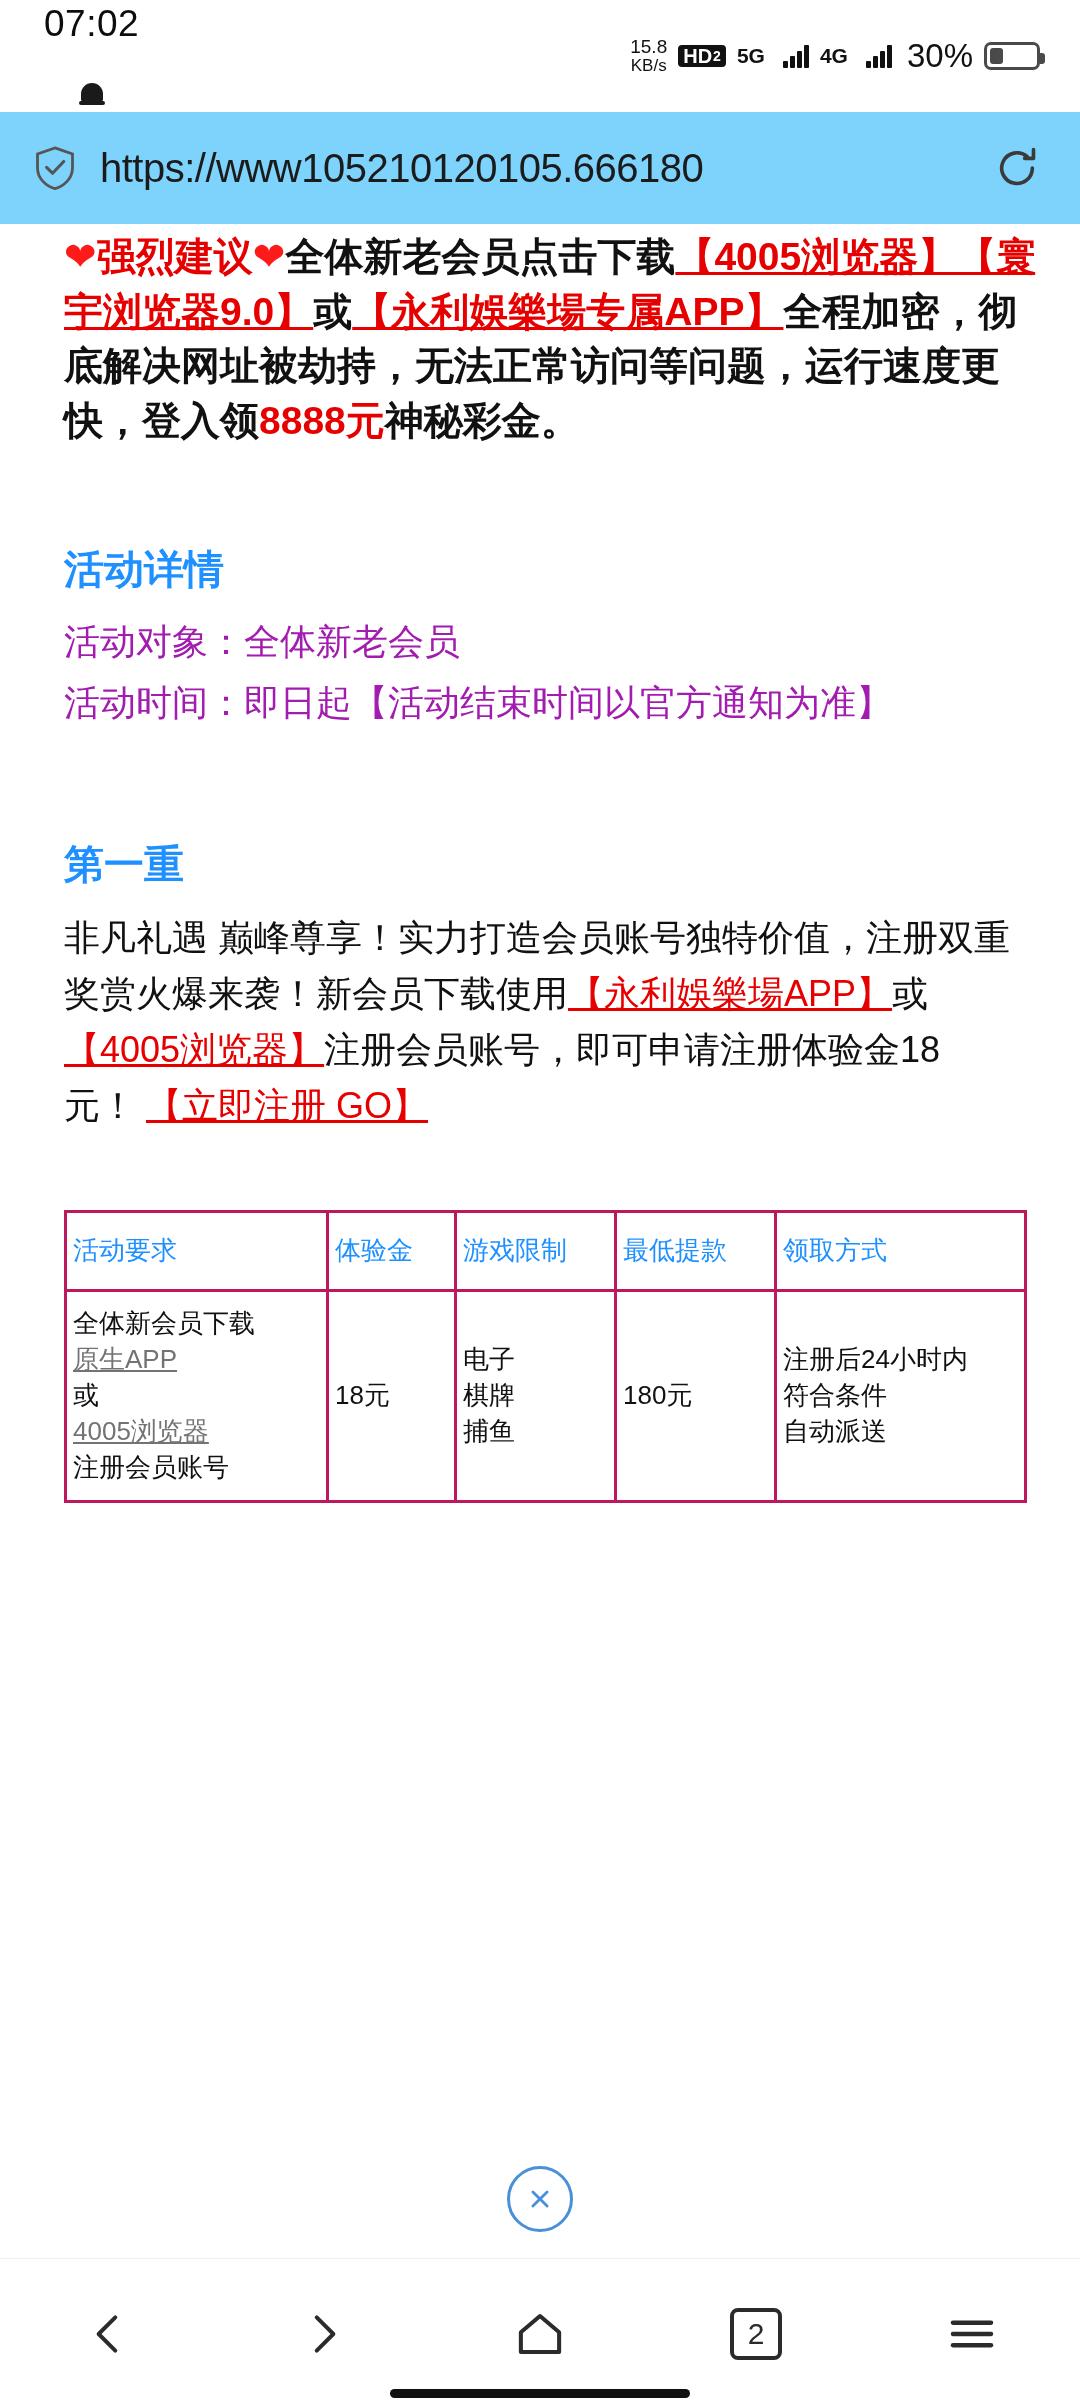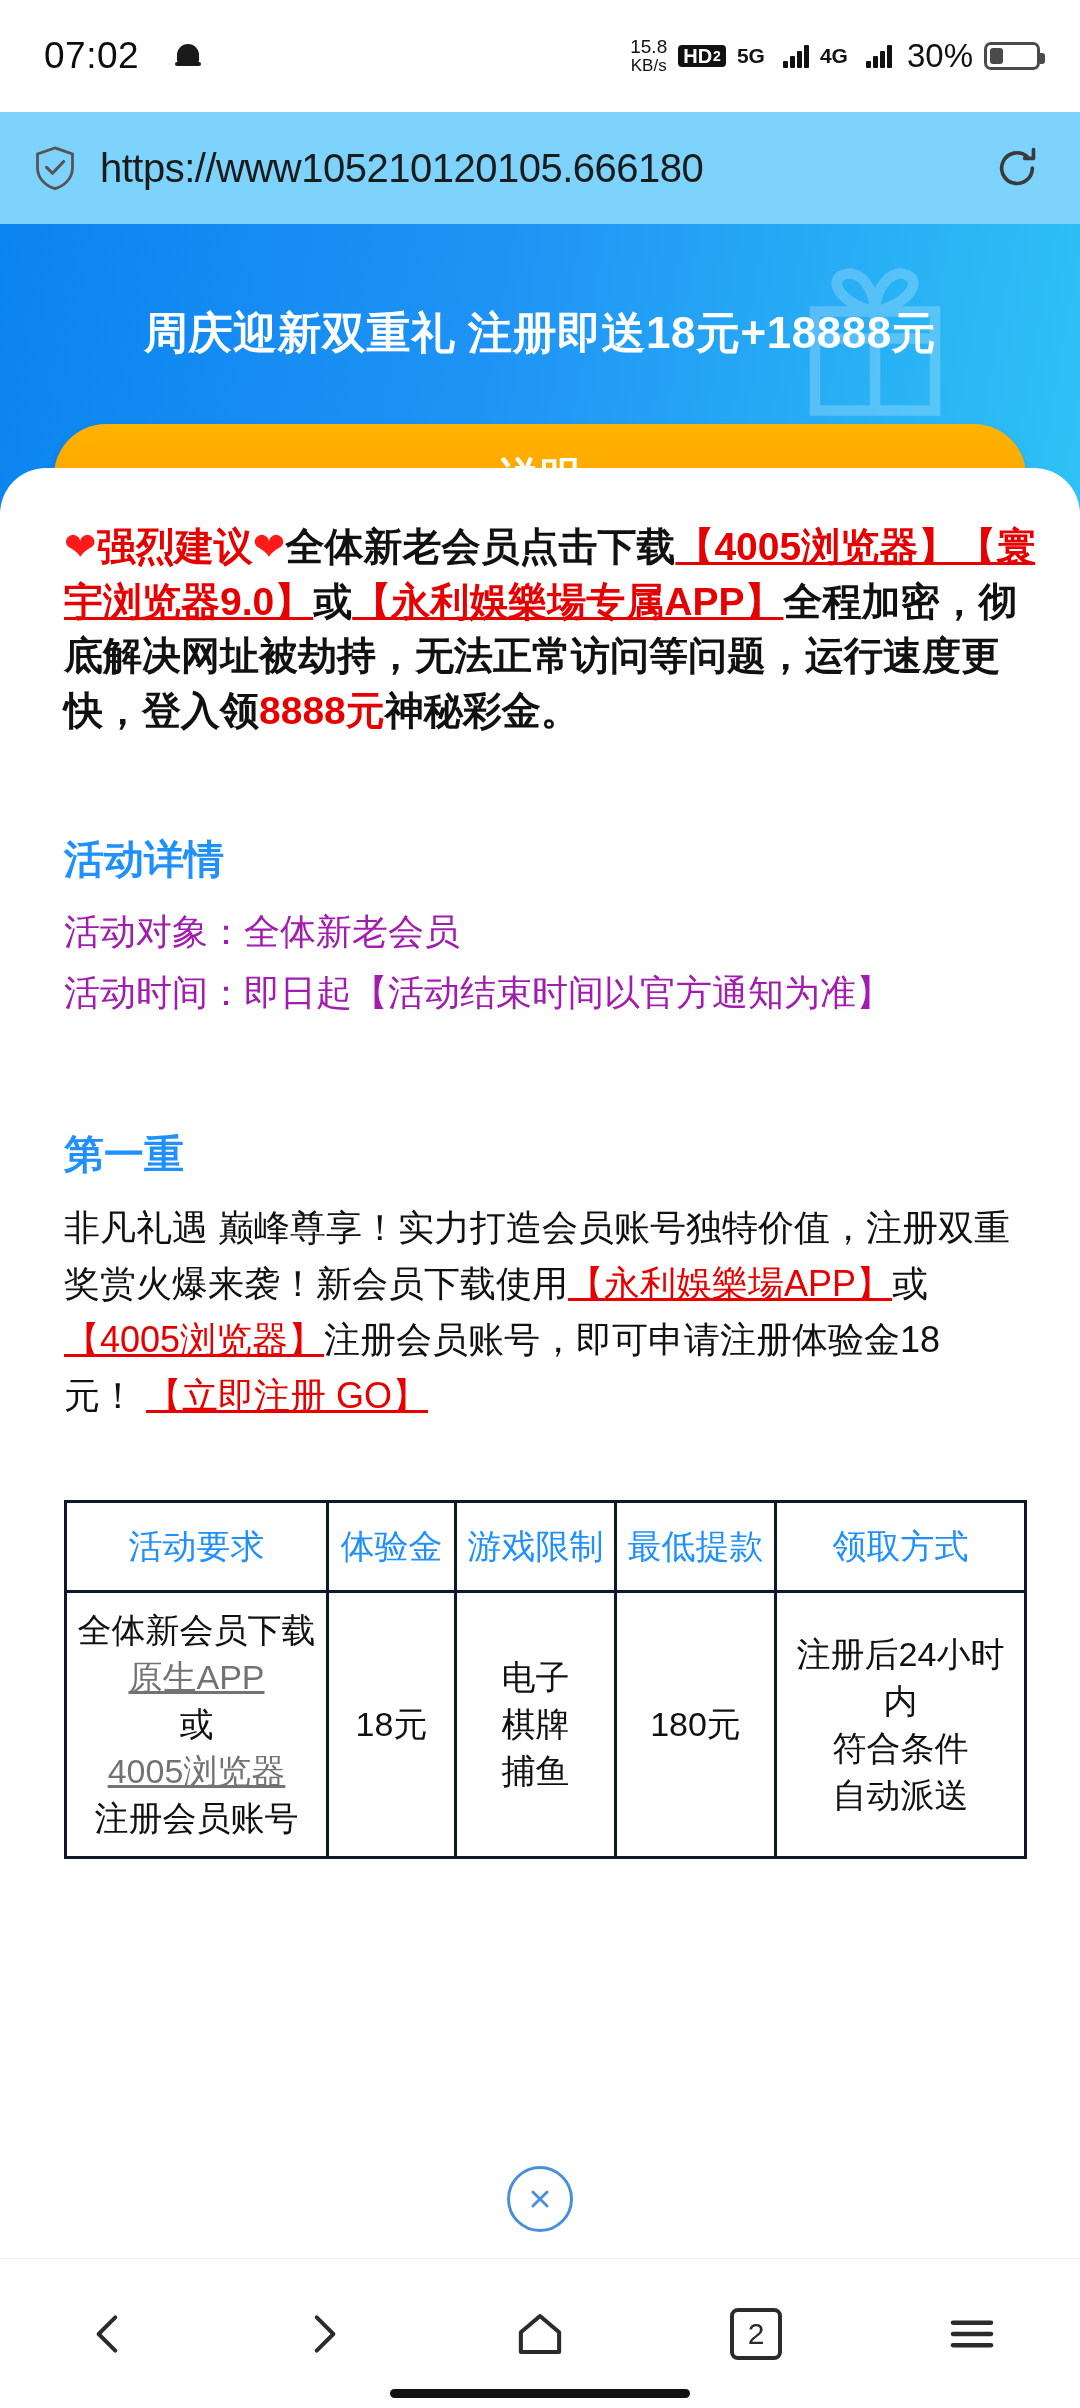--- a/index.html
+++ b/index.html
@@ -21,21 +21,21 @@
   
   .statusbar {
     height: 112px;
     flex: 0 0 112px;
     display: flex;
     align-items: center;
     justify-content: space-between;
     padding: 0 40px 0 44px;
     background: #ffffff;
   }
-  .sb-left { display: flex; align-items: center; gap: 36px; }
+  .sb-left { display: flex; align-items: center; gap: 36px; flex-direction: column; }
   .sb-clock { font-size: 37px; color: #0d0d0d; letter-spacing: 0.5px; }
   .bell { width: 26px; height: 28px; position: relative; }
   .bell::before {
     content: ""; position: absolute; left: 2px; top: 2px;
     width: 22px; height: 19px; background: #1a1a1a;
     border-radius: 11px 11px 3px 3px;
   }
   .bell::after {
     content: ""; position: absolute; left: 0px; top: 20px;
     width: 26px; height: 4px; background: #1a1a1a; border-radius: 2px;
@@ -144,24 +144,23 @@
   .gap-m { height: 30px; }
 
   
   table.tbl {
     border-collapse: collapse;
     margin: 20px 0 0 0;
     table-layout: fixed;
     width: 960px;
   }
   table.tbl td {
-    border: 3px solid #0f172a;
-    text-align: center;
+    border: 3px solid #be185d;
     vertical-align: middle;
-    font-size: 34px;
+    font-size: 26px;
     line-height: 1.38;
     color: #111;
     padding: 14px 6px;
   }
   table.tbl tr.head td { color: #1e90ff; font-weight: 400; padding: 20px 6px; }
   .c1 { width: 262px; } .c2 { width: 128px; } .c3 { width: 160px; }
   .c4 { width: 160px; } .c5 { width: 250px; }
   .tbl .redu { color: #737373; text-decoration: underline; margin-top: 37px; }
 
   
@@ -248,33 +247,20 @@
     <span class="reload">
       <svg viewBox="0 0 24 24" width="46" height="46">
         <path d="M20 12 A8 8 0 1 1 17.2 6.0" fill="none" stroke="#3a3a3a" stroke-width="1.9" stroke-linecap="round"></path>
         <path d="M20.6 2.4 L20.6 7.0 L16.0 7.0" fill="none" stroke="#3a3a3a" stroke-width="1.9" stroke-linecap="round" stroke-linejoin="round"></path>
       </svg>
     </span>
   </div>
 
   <div class="page">
 
-    <div class="banner">
-      <span class="gift">
-        <svg viewBox="0 0 100 110" width="150" height="170">
-          <rect x="10" y="38" width="80" height="66" fill="none" stroke="#ffffff" stroke-width="7"></rect>
-          <line x1="50" y1="38" x2="50" y2="104" stroke="#ffffff" stroke-width="7"></line>
-          <line x1="10" y1="56" x2="90" y2="56" stroke="#ffffff" stroke-width="7"></line>
-          <path d="M50 38 C50 24 40 8 28 14 C18 19 30 34 50 38Z" fill="none" stroke="#ffffff" stroke-width="7"></path>
-          <path d="M50 38 C50 24 60 8 72 14 C82 19 70 34 50 38Z" fill="none" stroke="#ffffff" stroke-width="7"></path>
-        </svg>
-      </span>
-      <div class="banner-title">周庆迎新双重礼 注册即送18元+18888元</div>
-      <div class="btn-explain">说明</div>
-    </div>
 
     <div class="content-sheet">
 
       <p class="lead">
         <span class="heart">❤</span><span class="red">强烈建议</span><span class="heart">❤</span><span>全体新老会员点击下载</span><span class="redu">【4005浏览器】【寰宇浏览器9.0】</span><span>或</span><span class="redu">【永利娛樂場专属APP】</span><span>全程加密，彻底解决网址被劫持，无法正常访问等问题，运行速度更快，登入领</span><span class="red">8888元</span><span>神秘彩金。</span>
       </p>
 
       <div class="gap-m"></div>
 
       <h2 class="sec-title">活动详情</h2>

